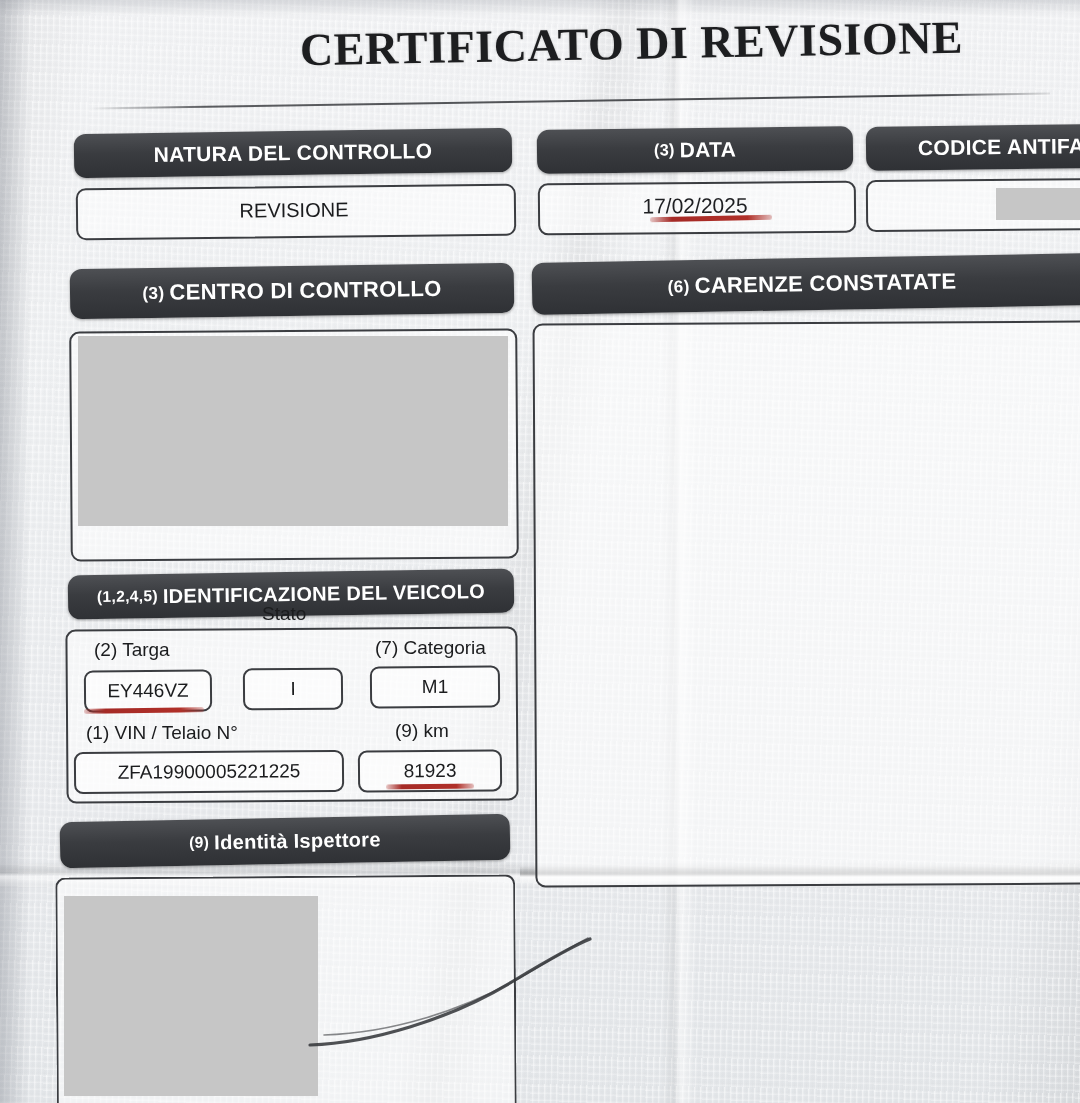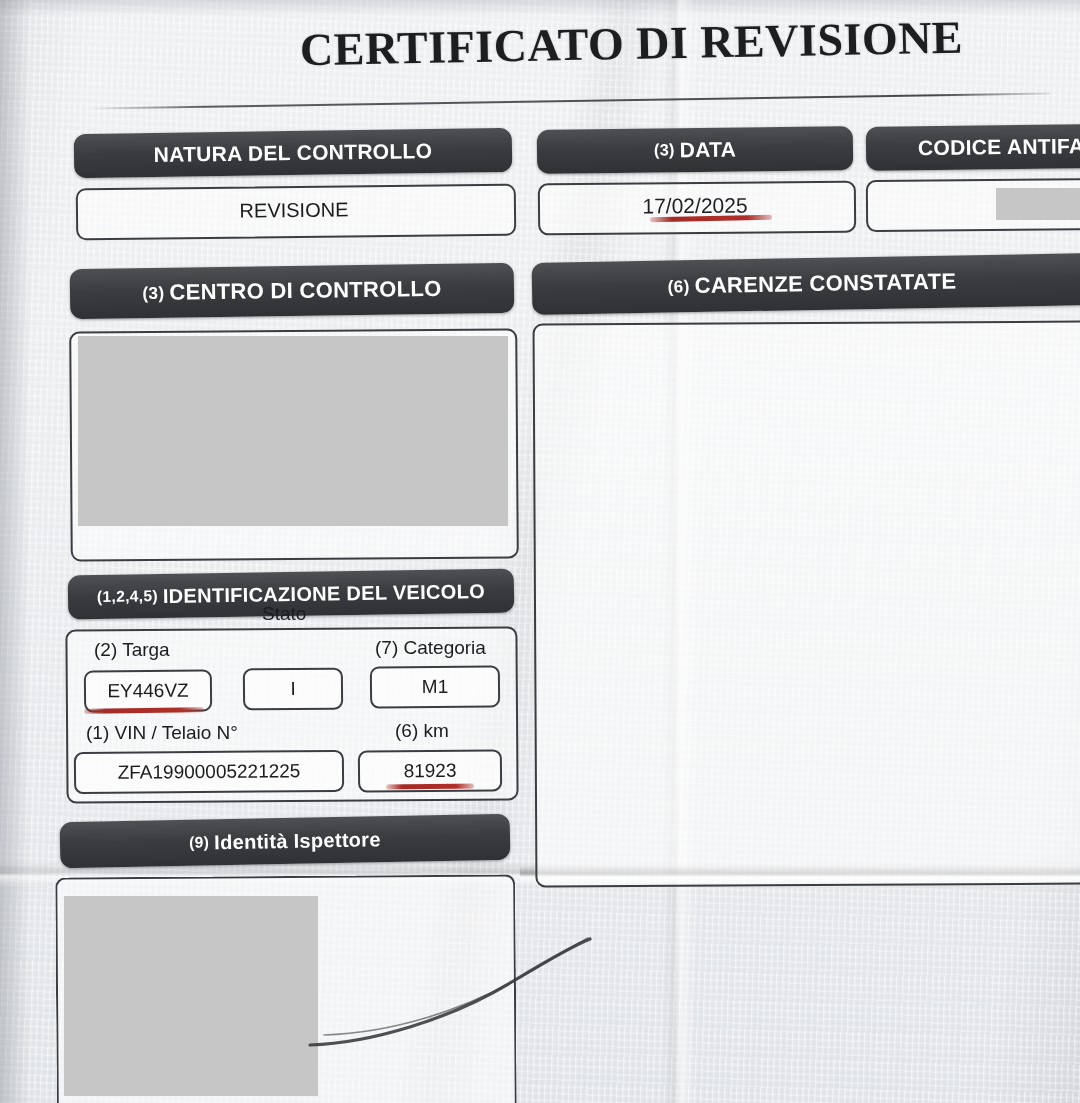--- a/index.html
+++ b/index.html
@@ -268,21 +268,21 @@
   <div class="label" id="lbl-targa">(2) Targa</div>
   <div class="label" id="lbl-stato">Stato</div>
   <div class="label" id="lbl-categoria">(7) Categoria</div>
 
   <div class="field" id="fld-targa">EY446VZ</div>
   <div class="field" id="fld-stato">I</div>
   <div class="field" id="fld-categoria">M1</div>
   <div class="underline-red" id="ul-targa"></div>
 
   <div class="label" id="lbl-vin">(1)   VIN / Telaio N°</div>
-  <div class="label" id="lbl-km">(6) km</div>
+  <div class="label" id="lbl-km">(9) km</div>
   <div class="field" id="fld-vin">ZFA19900005221225</div>
   <div class="field" id="fld-km">81923</div>
   <div class="underline-red" id="ul-km"></div>
 
   <div class="hdr" id="hdr-ispett">
     <span class="num">(9)</span>
     <span>Identità Ispettore</span>
   </div>
   <div class="box" id="box-ispett"></div>
   <div class="redact" id="redact-ispett"></div>

